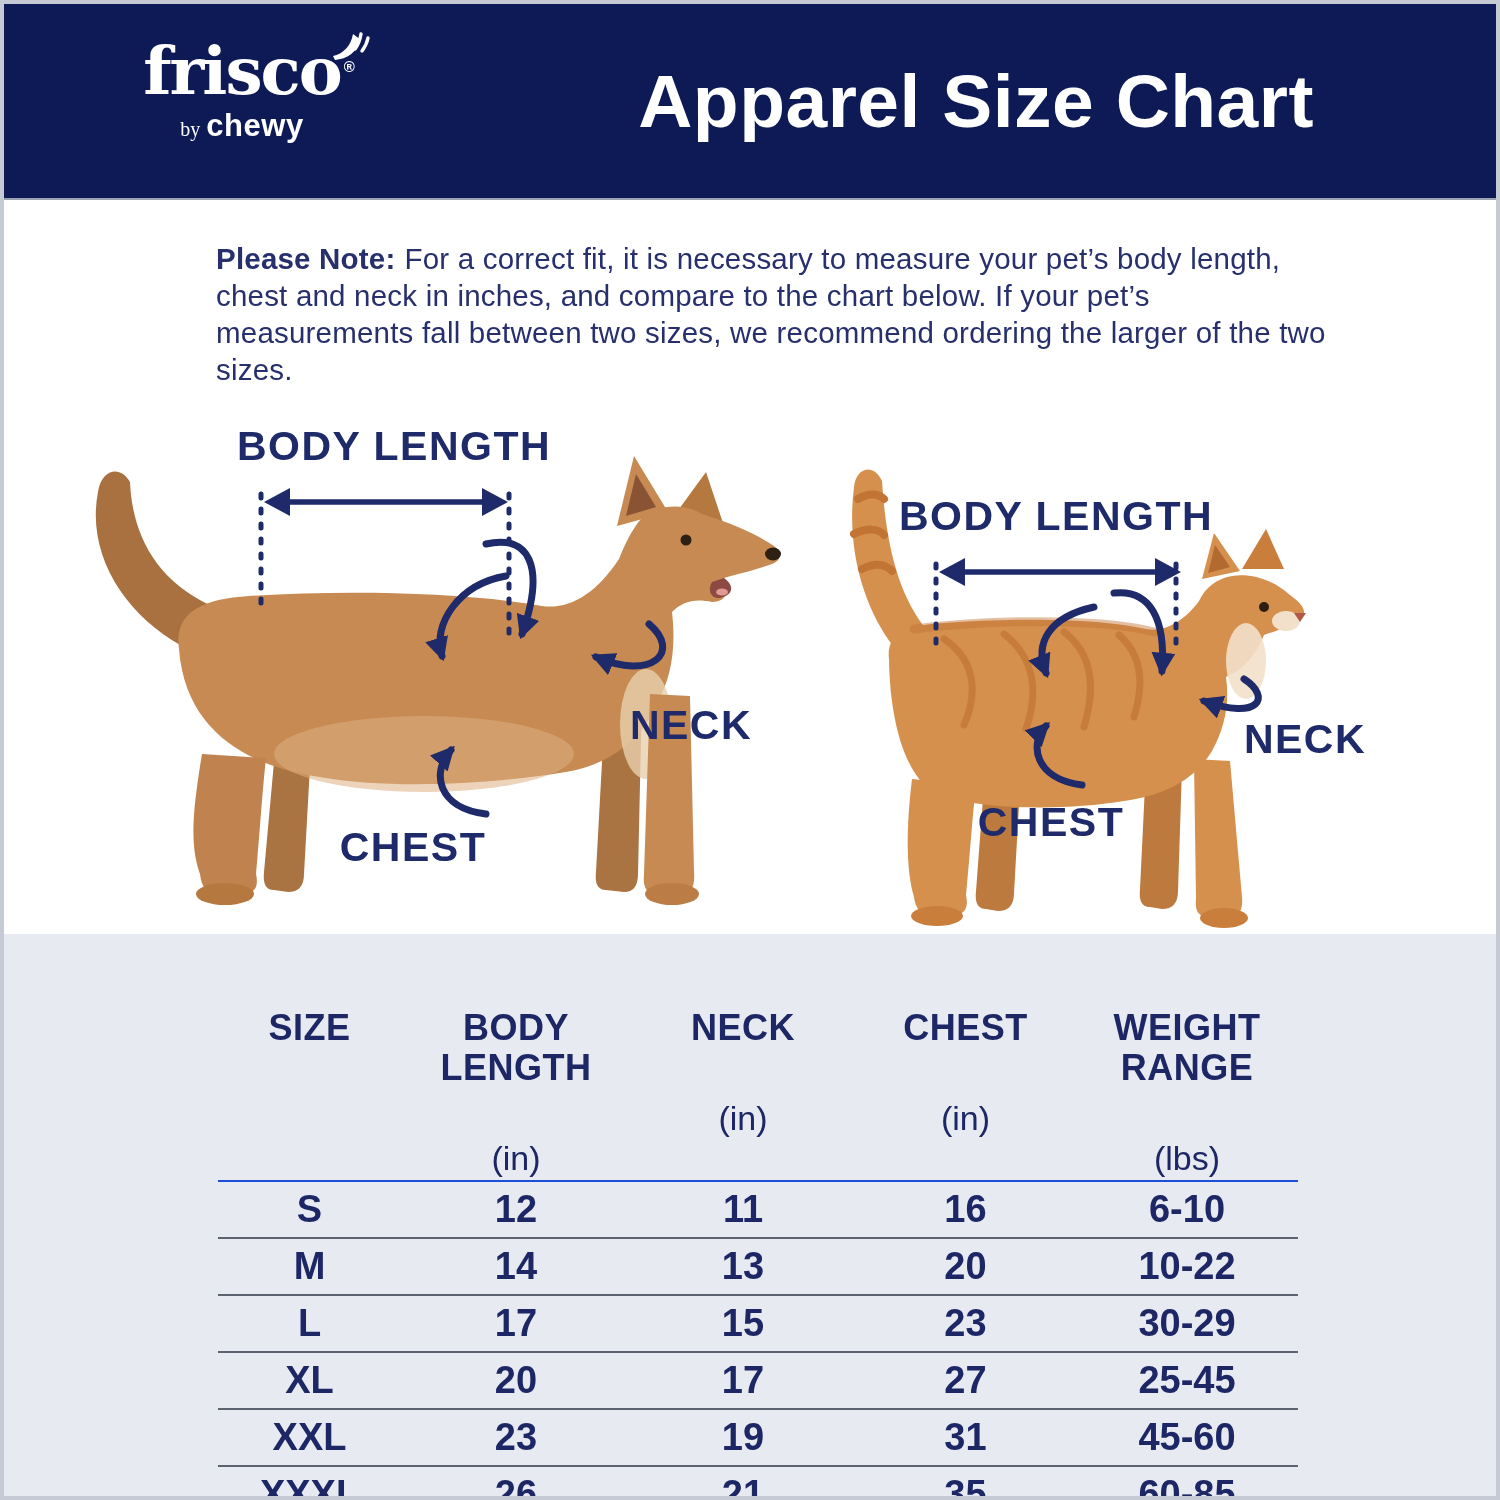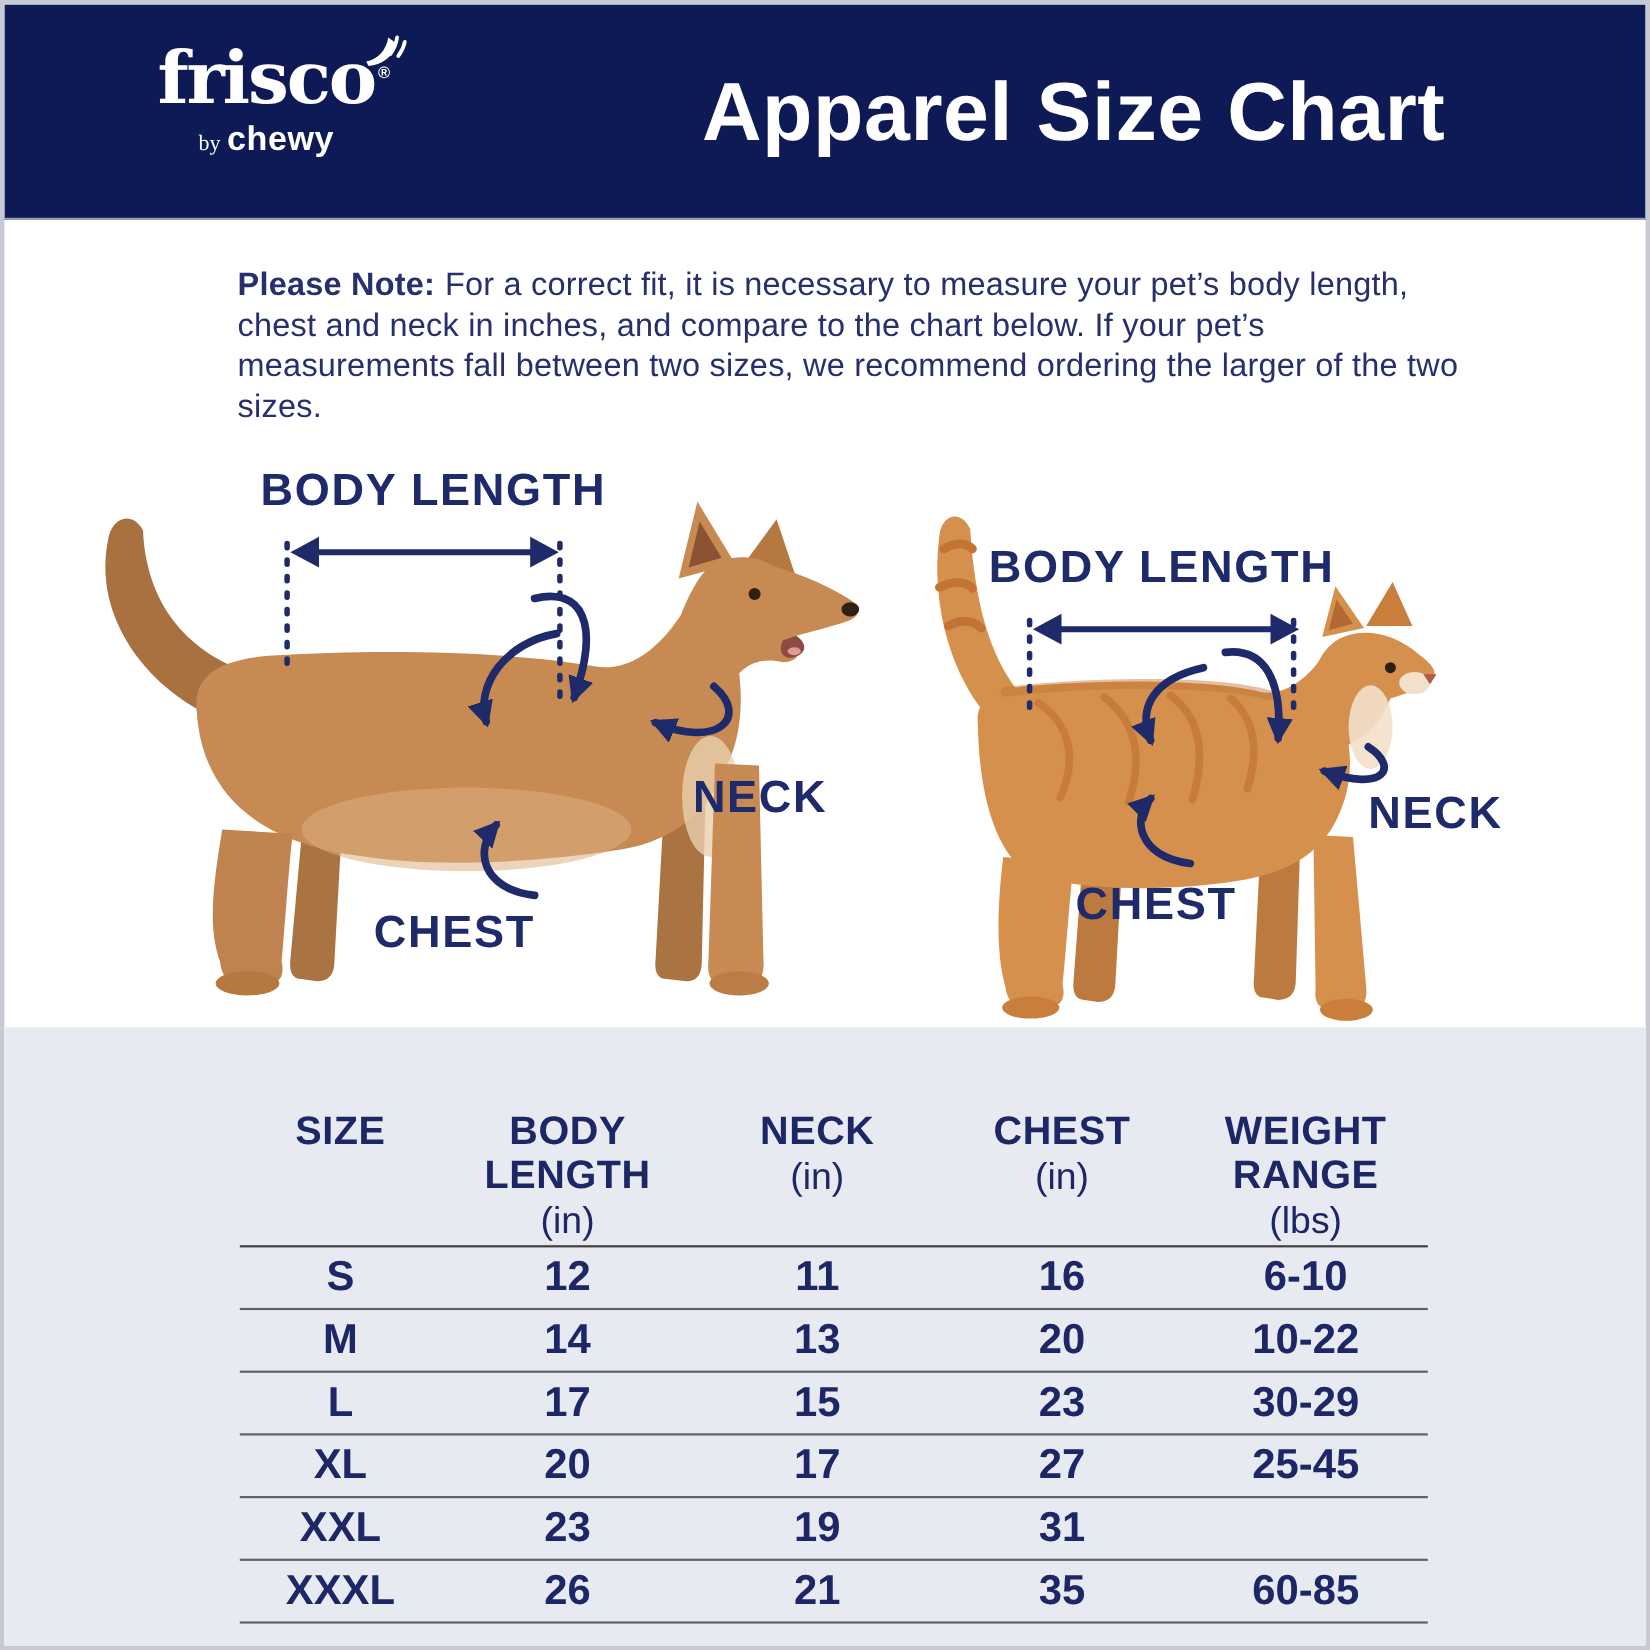--- a/index.html
+++ b/index.html
@@ -37,24 +37,24 @@
     position:absolute;transform:translate(-50%,-50%);
     color:#1e2a6a;font-size:41px;font-weight:bold;letter-spacing:1.5px;white-space:nowrap;
   }
   
   .table-section{
     position:absolute;left:0;top:930px;width:1492px;height:566px;background:#e8eaf1;
   }
   .size-table{position:absolute;left:214px;top:74px;width:1080px;color:#1d2766;}
   .thead{
     display:grid;grid-template-columns:183px 230px 224px 221px 222px;
-    min-height:108px;border-bottom:2px solid #404040;align-items:start;
+    min-height:108px;border-bottom:2px solid #1d4ed8;align-items:start;
   }
   .th{text-align:center;font-size:36px;font-weight:bold;line-height:40px;letter-spacing:0.5px;}
-  .th-unit{display:block;font-weight:normal;font-size:34px;line-height:44px;letter-spacing:0;}
+  .th-unit{display:block;font-weight:normal;font-size:34px;line-height:44px;letter-spacing:0;margin-top:48px;}
   .trow{
     display:grid;grid-template-columns:183px 230px 224px 221px 222px;
     height:55px;align-items:center;border-bottom:2px solid #5d6270;
   }
   .td{text-align:center;font-size:38px;font-weight:bold;letter-spacing:0;}
 </style>
 </head>
 <body>
 
 <div class="page">
@@ -221,20 +221,21 @@
         <div class="td">20</div>
         <div class="td">17</div>
         <div class="td">27</div>
         <div class="td">25-45</div>
       </div>
       <div class="trow">
         <div class="td">XXL</div>
         <div class="td">23</div>
         <div class="td">19</div>
         <div class="td">31</div>
+        <div class="td">45-60</div>
       </div>
       <div class="trow">
         <div class="td">XXXL</div>
         <div class="td">26</div>
         <div class="td">21</div>
         <div class="td">35</div>
         <div class="td">60-85</div>
       </div>
     </div>
   </div>

